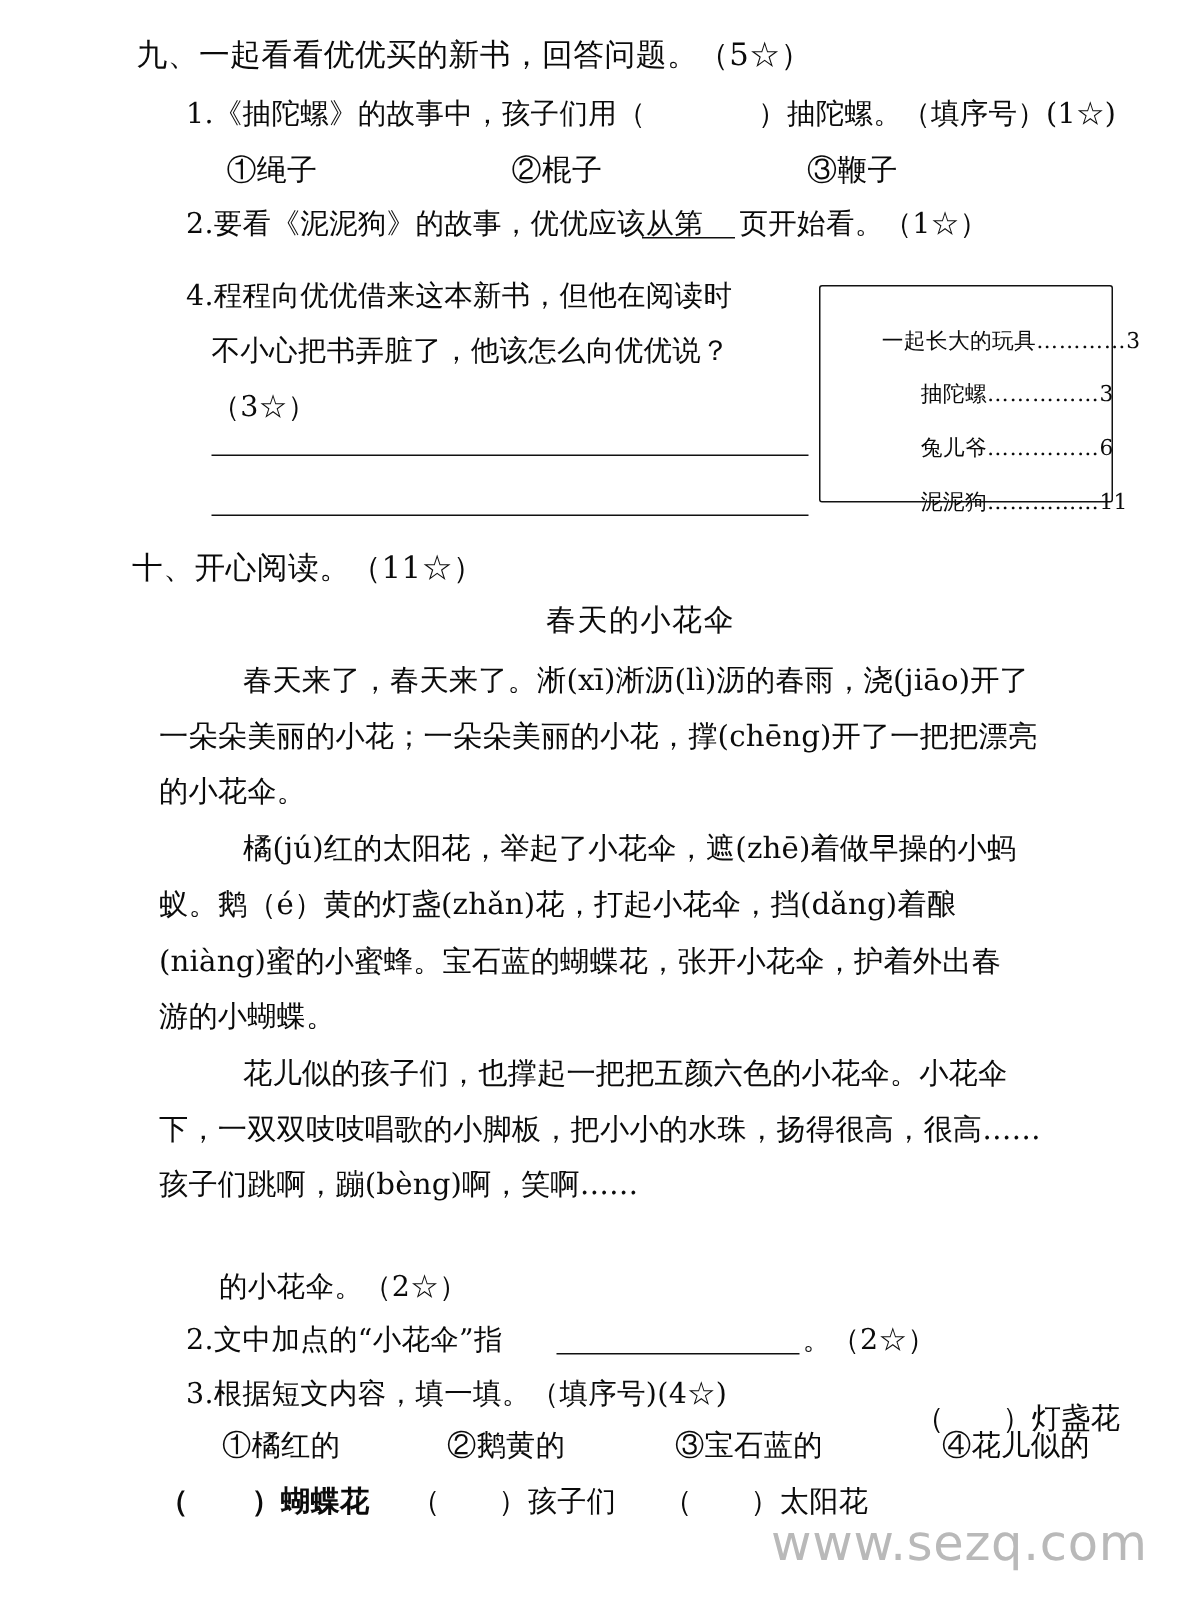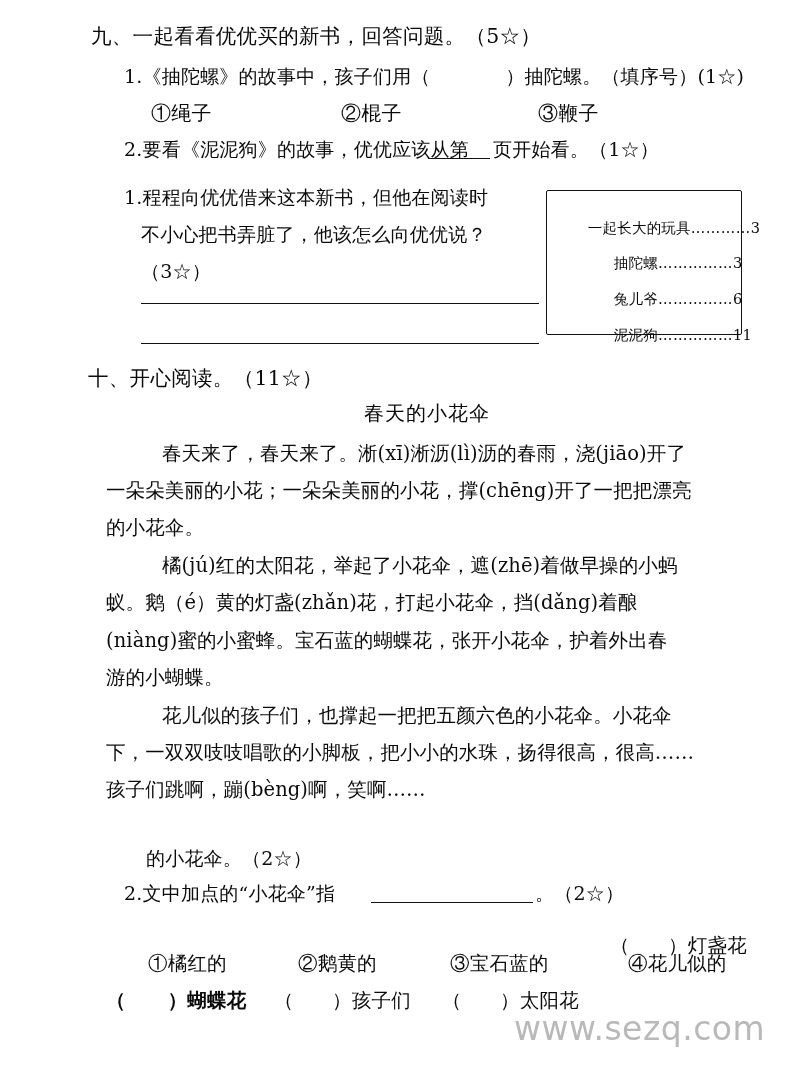--- a/index.html
+++ b/index.html
@@ -127,21 +127,21 @@
   <div class="line qnum" style="left:88px; top:67px;">1.《抽陀螺》的故事中，孩子们用（            ）抽陀螺。（填序号）(1☆)</div>
 
   <div class="line" style="left:115px; top:103px;">①绳子</div>
   <div class="line" style="left:305px; top:103px;">②棍子</div>
   <div class="line" style="left:502px; top:103px;">③鞭子</div>
 
   <div class="line qnum" style="left:88px; top:140px;">2.要看《泥泥狗》的故事，优优应该从第</div>
   <div class="blank-short" style="left:392px; top:158px; width:62px;"></div>
   <div class="line qnum" style="left:457px; top:140px;">页开始看。（1☆）</div>
 
-  <div class="line qnum" style="left:88px; top:188px;">1.程程向优优借来这本新书，但他在阅读时</div>
+  <div class="line qnum" style="left:88px; top:188px;">4.程程向优优借来这本新书，但他在阅读时</div>
   <div class="line qnum" style="left:105px; top:225px;">不小心把书弄脏了，他该怎么向优优说？</div>
   <div class="line qnum" style="left:105px; top:262px;">（3☆）</div>
 
   <div class="rule" style="left:105px; top:303px; width:398px;"></div>
   <div class="rule" style="left:105px; top:343px; width:398px;"></div>
 
   <div class="toc-box">
     <div class="toc-row" style="left:12px; top:15px;">
       <span>一起长大的玩具</span><span class="toc-lead">…………</span><span>3</span>
     </div>
@@ -177,20 +177,21 @@
   <div class="line passage" style="left:126px; top:706px;">花儿似的孩子们，也撑起一把把五颜六色的小花伞。小花伞</div>
   <div class="line passage" style="left:70px; top:743px;">下，一双双吱吱唱歌的小脚板，把小小的水珠，扬得很高，很高……</div>
   <div class="line passage" style="left:70px; top:780px;">孩子们跳啊，蹦(bèng)啊，笑啊……</div>
 
   <div class="line qnum" style="left:110px; top:849px;">的小花伞。（2☆）</div>
 
   <div class="line qnum" style="left:88px; top:884px;">2.文中加点的“小花伞”指</div>
   <div class="blank-short" style="left:335px; top:902px; width:162px;"></div>
   <div class="line qnum" style="left:499px; top:884px;">。（2☆）</div>
 
+  <div class="line qnum" style="left:88px; top:920px;">3.根据短文内容，填一填。（填序号)(4☆)</div>
 
   <div class="line opt-row" style="left:112px; top:954px;">①橘红的</div>
   <div class="line opt-row" style="left:262px; top:954px;">②鹅黄的</div>
   <div class="line opt-row" style="left:414px; top:954px;">③宝石蓝的</div>
   <div class="line opt-row" style="left:592px; top:954px;">④花儿似的</div>
 
   <div class="line opt-row" style="left:70px; top:991px;font-weight:bold;">（      ）蝴蝶花</div>
   <div class="line opt-row" style="left:238px; top:991px;">（      ）孩子们</div>
   <div class="line opt-row" style="left:406px; top:991px;">（      ）太阳花</div>
   <div class="line opt-row" style="left:574px; top:936px;">（      ）灯盏花</div>

